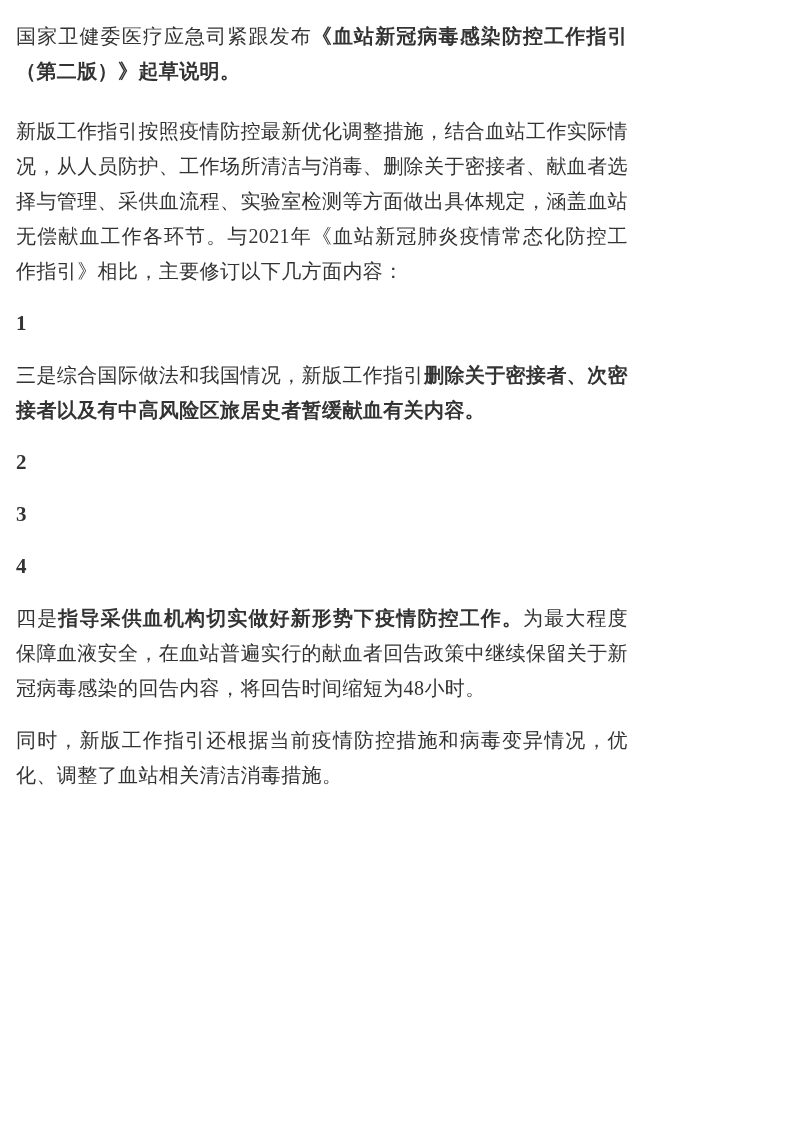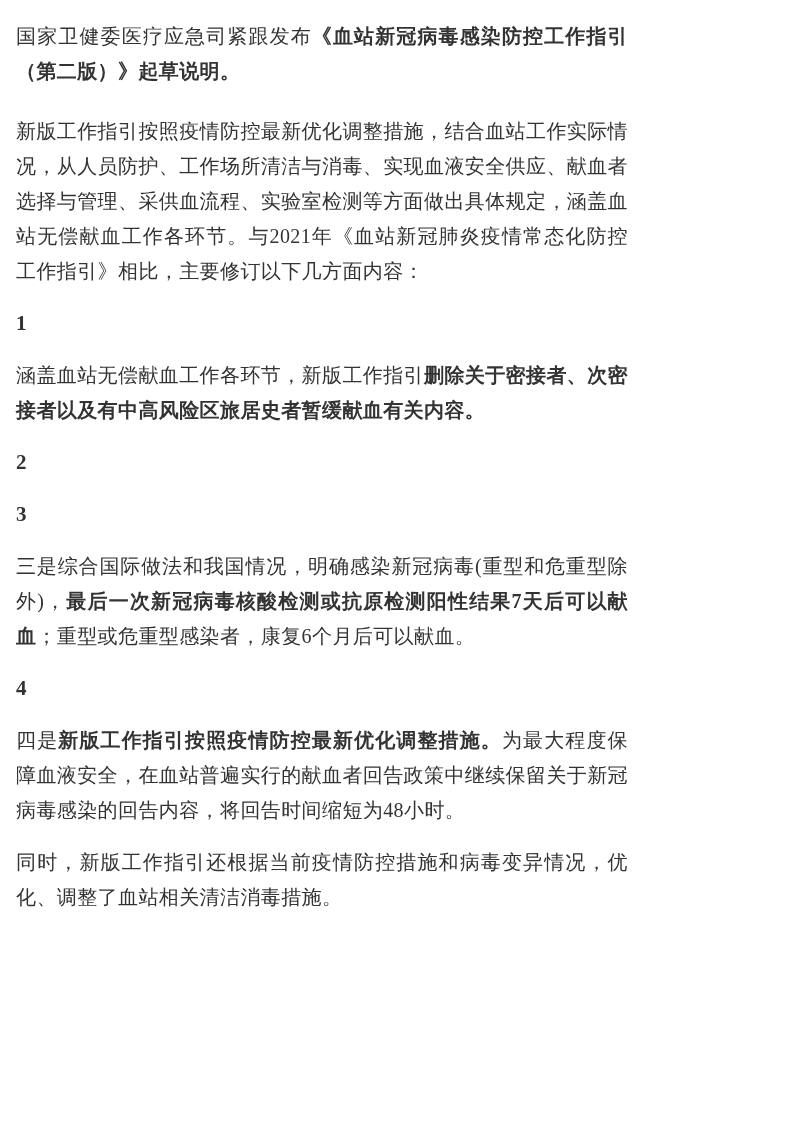--- a/index.html
+++ b/index.html
@@ -39,23 +39,22 @@
     font-weight: bold;
     color: #333333;
   }
 </style>
 </head>
 <body>
 
 <div class="page">
   <div class="article-body" id="article-body">
       <p class="lead"><span>国家卫健委医疗应急司紧跟发布</span><strong>《血站新冠病毒感染防控工作指引（第二版）》起草说明。</strong></p>
-      <p><span>新版工作指引按照疫情防控最新优化调整措施，结合血站工作实际情况，从人员防护、工作场所清洁与消毒、实现血液安全供应、献血者选择与管理、采供血流程、实验室检测等方面做出具体规定，涵盖血站无偿献血工作各环节。与2021年《血站新冠肺炎疫情常态化防控工作指引》相比，主要修订以下几方面内容：</span></p>
+      <p><span>新版工作指引按照疫情防控最新优化调整措施，结合血站工作实际情况，从人员防护、工作场所清洁与消毒、删除关于密接者、献血者选择与管理、采供血流程、实验室检测等方面做出具体规定，涵盖血站无偿献血工作各环节。与2021年《血站新冠肺炎疫情常态化防控工作指引》相比，主要修订以下几方面内容：</span></p>
       <p class="section-number"><strong>1</strong></p>
-      <p><span>涵盖血站无偿献血工作各环节，新版工作指引</span><strong>删除关于密接者、次密接者以及有中高风险区旅居史者暂缓献血有关内容。</strong></p>
+      <p><span>三是综合国际做法和我国情况，新版工作指引</span><strong>删除关于密接者、次密接者以及有中高风险区旅居史者暂缓献血有关内容。</strong></p>
       <p class="section-number"><strong>2</strong></p>
       <p class="section-number"><strong>3</strong></p>
-      <p><span>三是综合国际做法和我国情况，明确感染新冠病毒(重型和危重型除外)，</span><strong>最后一次新冠病毒核酸检测或抗原检测阳性结果7天后可以献血</strong><span>；重型或危重型感染者，康复6个月后可以献血。</span></p>
       <p class="section-number"><strong>4</strong></p>
-      <p><span>四是</span><strong>新版工作指引按照疫情防控最新优化调整措施。</strong><span>为最大程度保障血液安全，在血站普遍实行的献血者回告政策中继续保留关于新冠病毒感染的回告内容，将回告时间缩短为48小时。</span></p>
+      <p><span>四是</span><strong>指导采供血机构切实做好新形势下疫情防控工作。</strong><span>为最大程度保障血液安全，在血站普遍实行的献血者回告政策中继续保留关于新冠病毒感染的回告内容，将回告时间缩短为48小时。</span></p>
       <p><span>同时，新版工作指引还根据当前疫情防控措施和病毒变异情况，优化、调整了血站相关清洁消毒措施。</span></p>
     </div>
 </div>
 
 </body></html>

